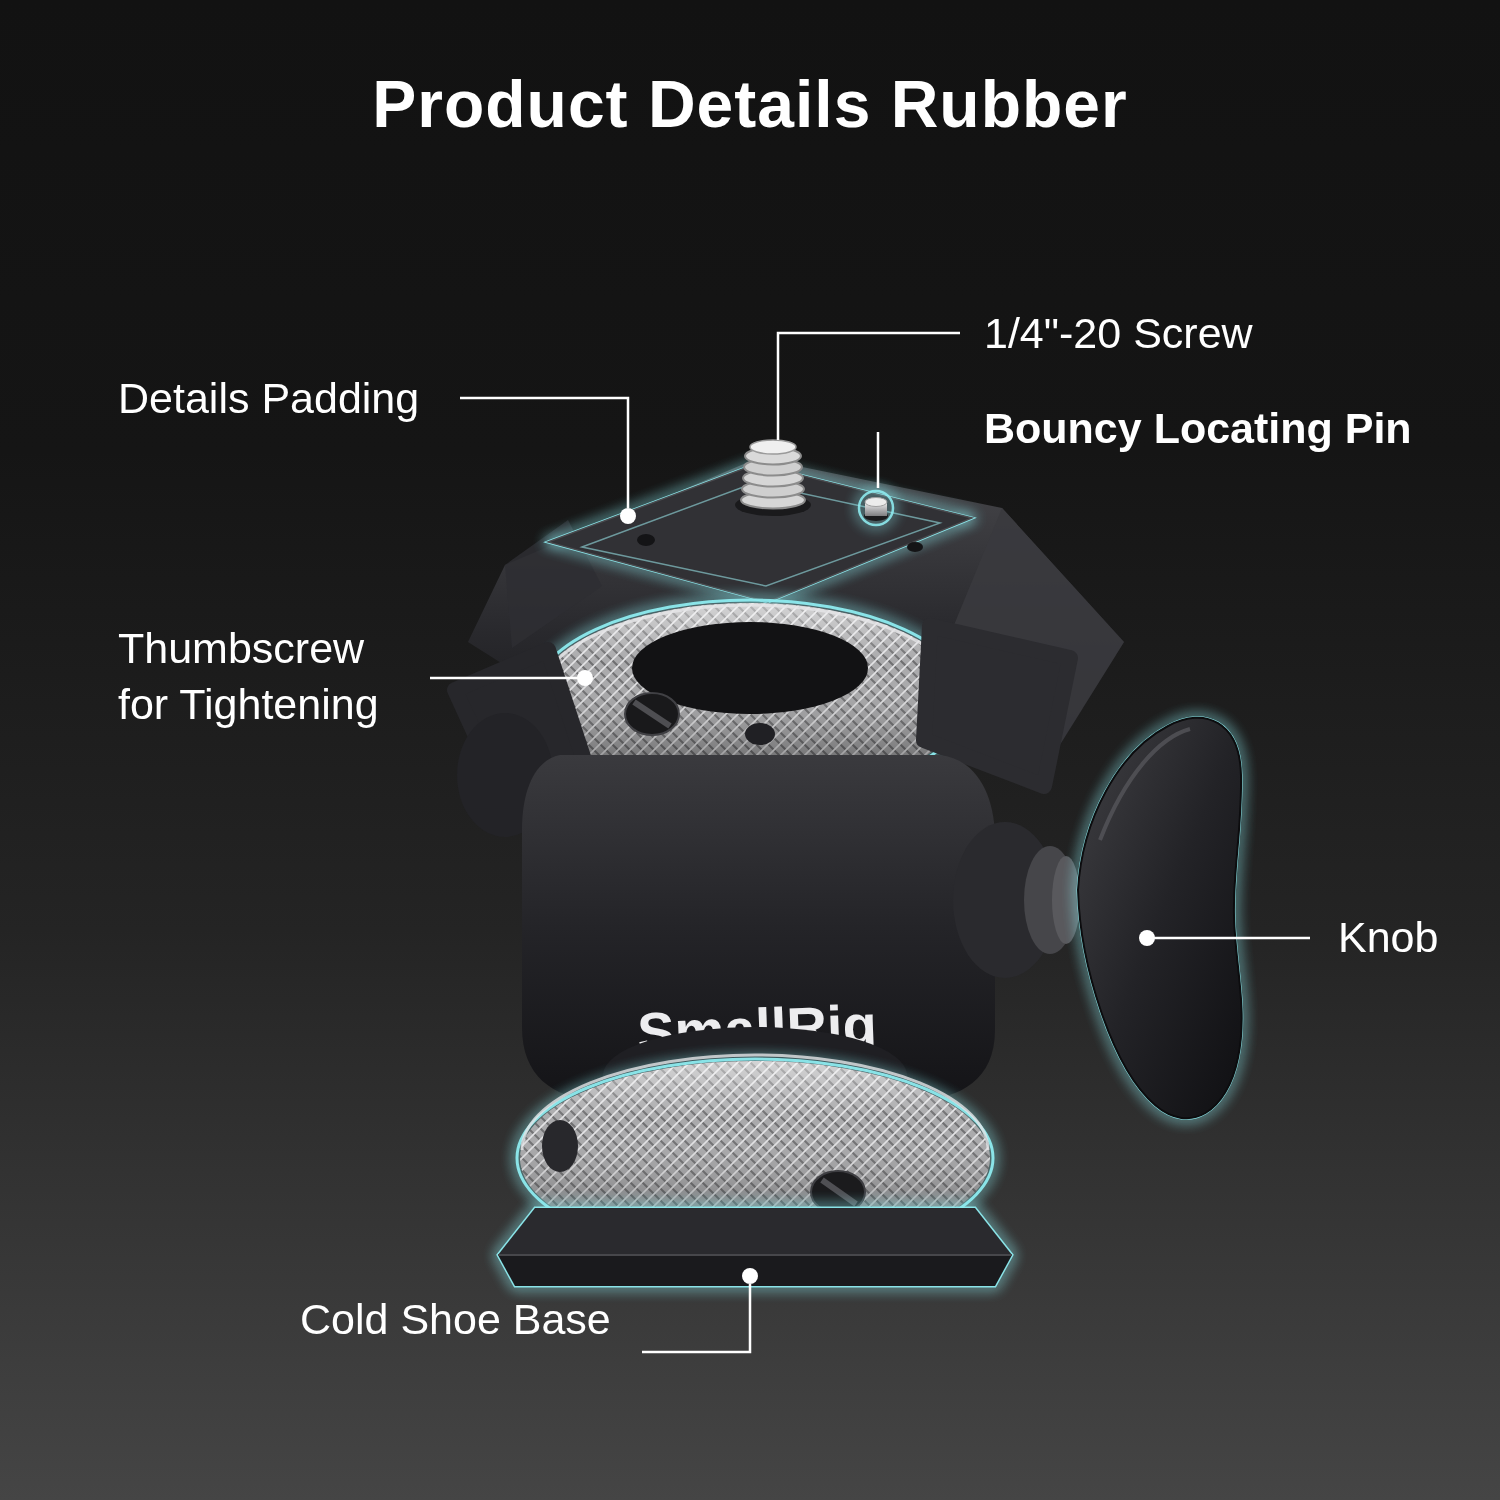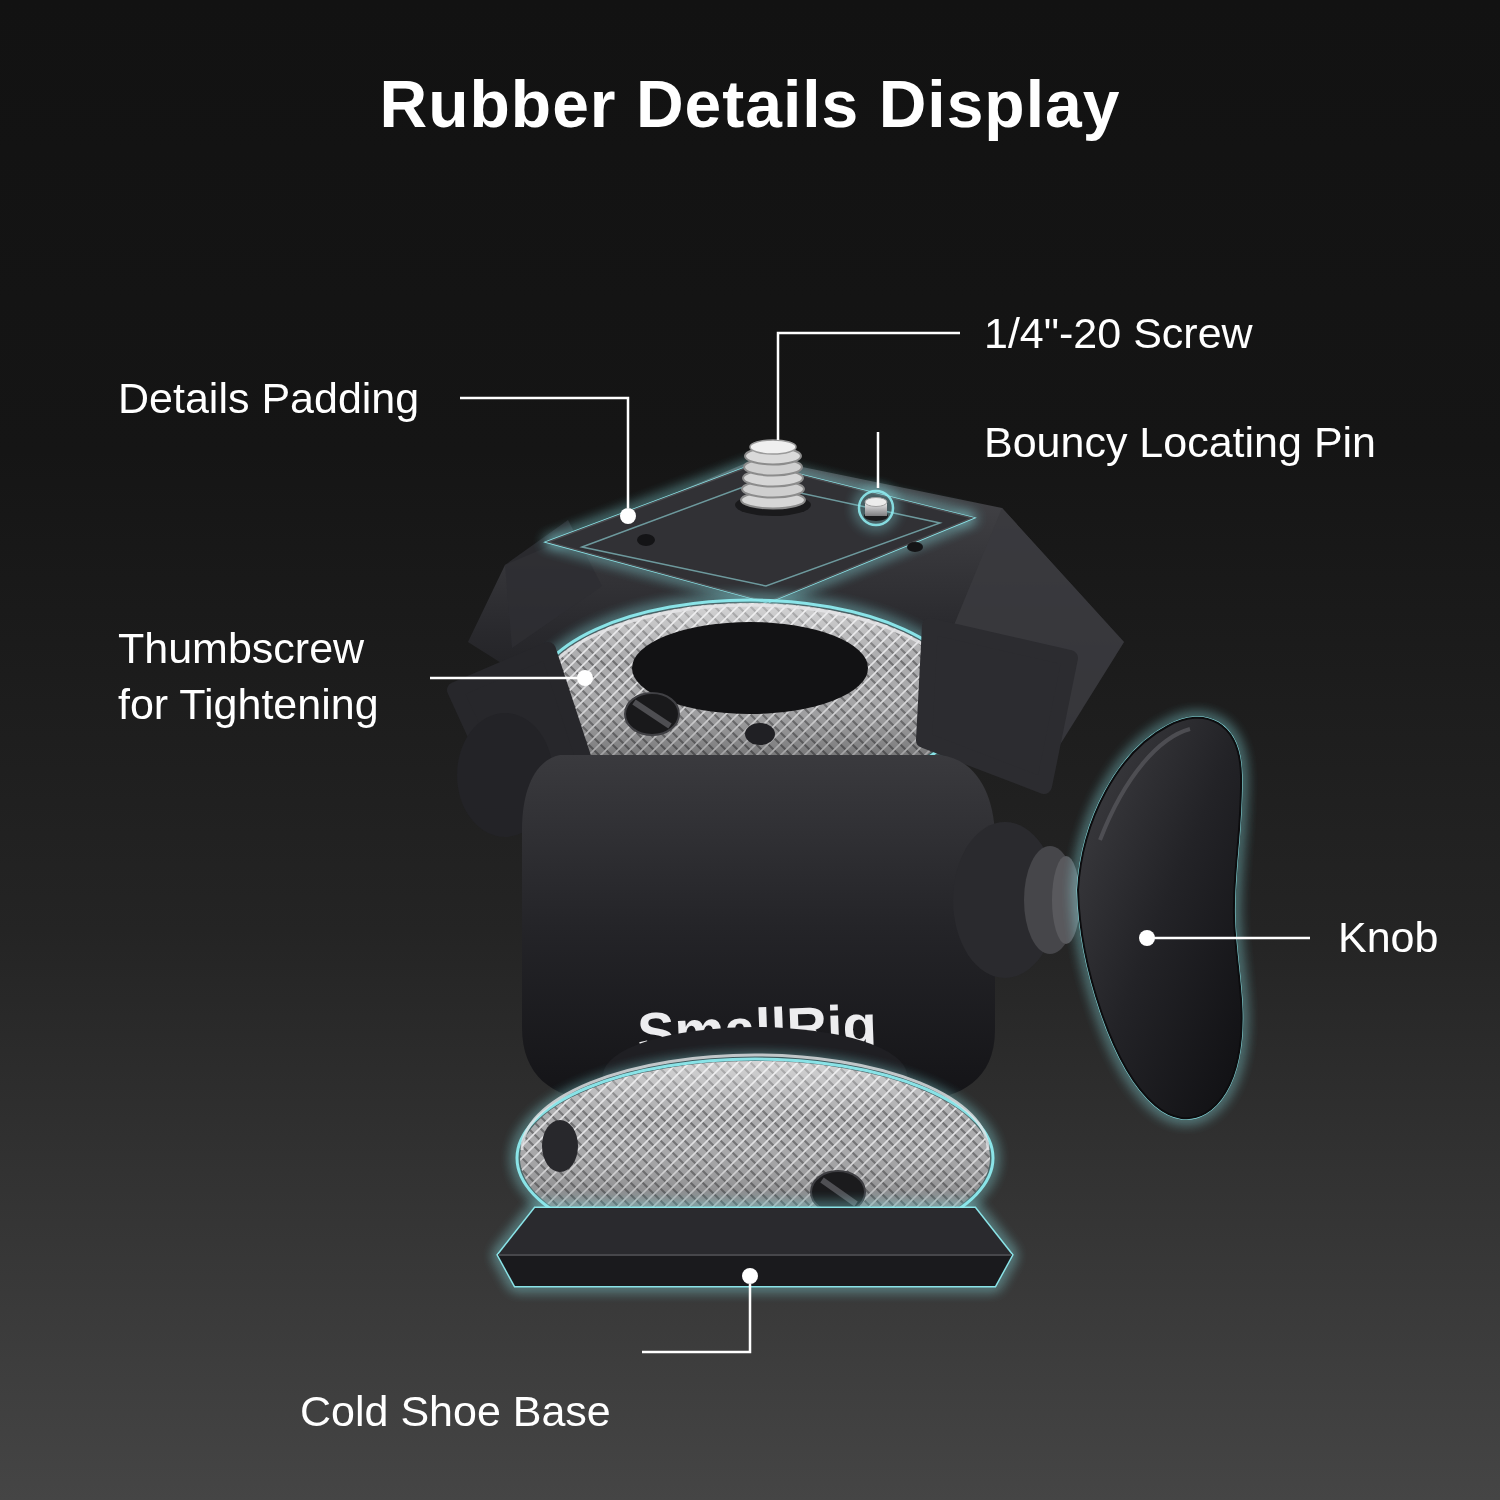--- a/index.html
+++ b/index.html
@@ -23,21 +23,21 @@
     font:400 43px/1.3 "Liberation Sans",sans-serif;
     white-space:nowrap;
   }
   .label .line{display:block;}
 </style>
 </head>
 <body>
 
 <div class="stage">
 
-  <h1 class="page-title">Rubber Details Display</h1>
+  <h1 class="page-title">Product Details Rubber</h1>
 
   <svg class="product-svg" viewBox="0 0 1500 1500" aria-hidden="true">
     <defs>
       <filter id="glow" x="-60%" y="-60%" width="220%" height="220%">
         <feGaussianBlur stdDeviation="7" result="blur"></feGaussianBlur>
         <feMerge>
           <feMergeNode in="blur"></feMergeNode>
             <feMergeNode in="blur"></feMergeNode>
             <feMergeNode in="SourceGraphic"></feMergeNode>
         </feMerge>
@@ -168,24 +168,24 @@
       <circle cx="585" cy="678" r="8"></circle>
       <circle cx="1147" cy="938" r="8"></circle>
       <circle cx="750" cy="1276" r="8"></circle>
     </g>
   </svg>
 
   <div class="label" style="left:984px;top:306px;">1/4"-20 Screw</div>
 
   <div class="label" style="left:118px;top:371px;">Details Padding</div>
 
-  <div class="label" style="left:984px;top:415px;">Bouncy Locating Pin</div>
+  <div class="label" style="left:984px;top:401px;font-weight:bold;">Bouncy Locating Pin</div>
 
   <div class="label" style="left:118px;top:621px;">
     <span class="line">Thumbscrew</span>
     <span class="line">for Tightening</span>
   </div>
 
   <div class="label" style="left:1322px;top:910px;margin-left:16px;">Knob</div>
 
-  <div class="label" style="left:300px;top:1384px;">Cold Shoe Base</div>
+  <div class="label" style="left:300px;top:1292px;">Cold Shoe Base</div>
 
 </div>
 
 </body></html>

